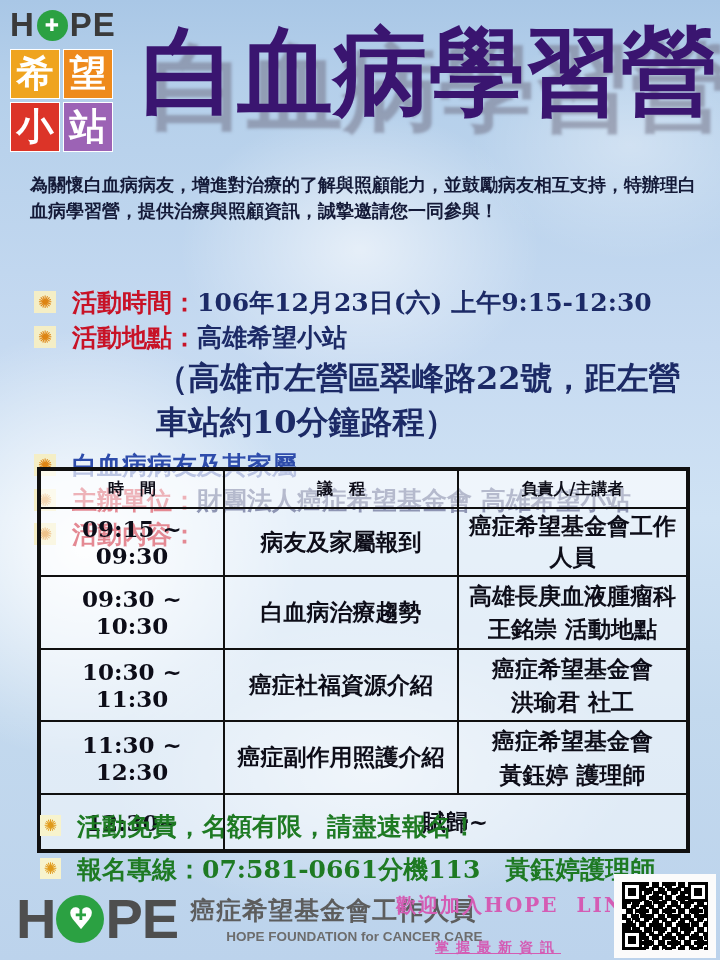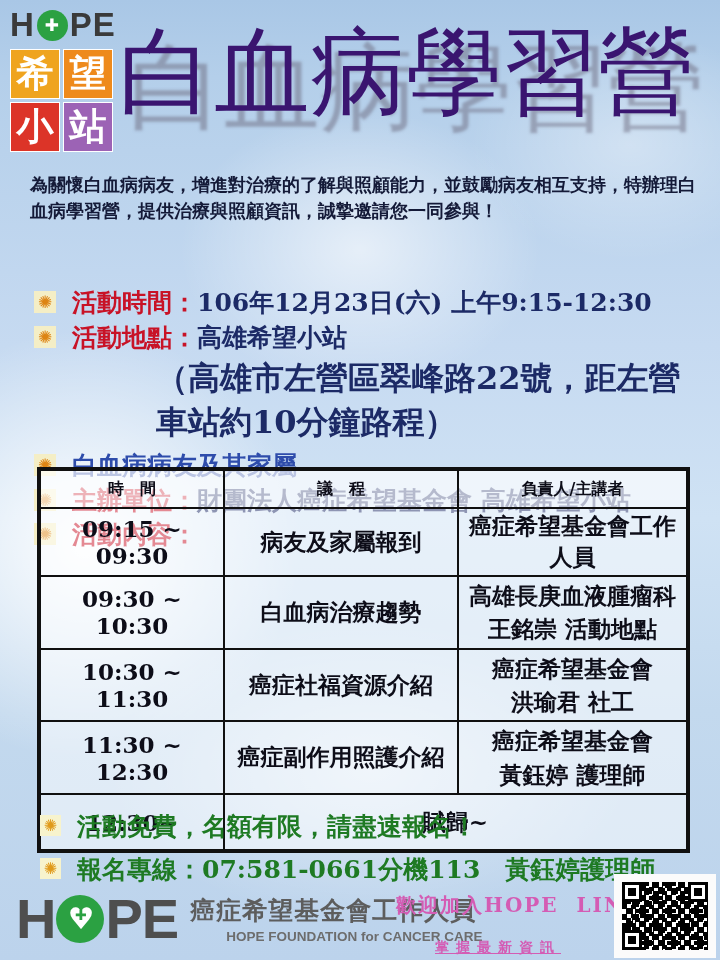--- a/index.html
+++ b/index.html
@@ -14,22 +14,22 @@
 
   
   .brand{position:absolute;left:10px;top:6px;}
   .hope-word{font-family:"Liberation Sans",sans-serif;font-weight:800;font-size:33px;color:#3a3a3a;letter-spacing:1px;display:flex;align-items:center;}
   .o-circle{display:inline-flex;align-items:center;justify-content:center;width:31px;height:31px;border-radius:50%;background:#2ba142;margin:0 2px;}
   .o-circle .cross{color:#fff;font-size:17px;line-height:1;font-family:"DejaVu Sans",sans-serif;}
   .tiles{display:grid;grid-template-columns:50px 50px;grid-auto-rows:50px;gap:3px;margin-top:5px;}
   .tile{display:flex;align-items:center;justify-content:center;color:#fff;font-size:37px;font-weight:bold;border:1px solid #fff;}
 
   
-  .main-title{position:absolute;left:118px;top:12px;width:590px;text-align:left;white-space:nowrap;
-    font-size:96px;font-weight:normal;color:#3a1570;line-height:1.25;
+  .main-title{position:absolute;left:127px;top:12px;width:590px;text-align:right;white-space:nowrap;
+    font-size:96px;font-weight:bold;color:#3a1570;line-height:1.25;
     text-shadow:10px 16px 3px rgba(110,108,128,.5);}
 
   
   .intro{position:absolute;left:30px;top:172px;width:666px;font-size:18px;font-weight:bold;color:#141a38;
     line-height:1.45;text-align:justify;}
 
   
   .bullets{position:absolute;left:34px;top:288px;width:665px;}
   .b-row{display:flex;align-items:flex-start;margin-bottom:5px;font-size:25px;font-weight:bold;line-height:1.18;}
   .b-icon{flex:0 0 auto;width:22px;height:22px;margin:3px 16px 0 0;background:#f4eec6;color:#dd8414;

